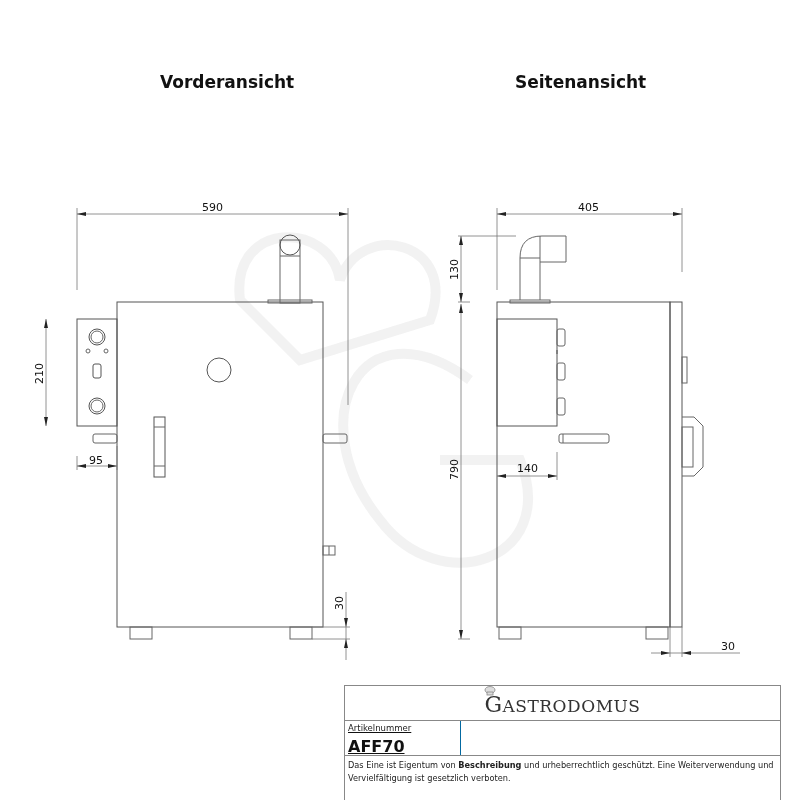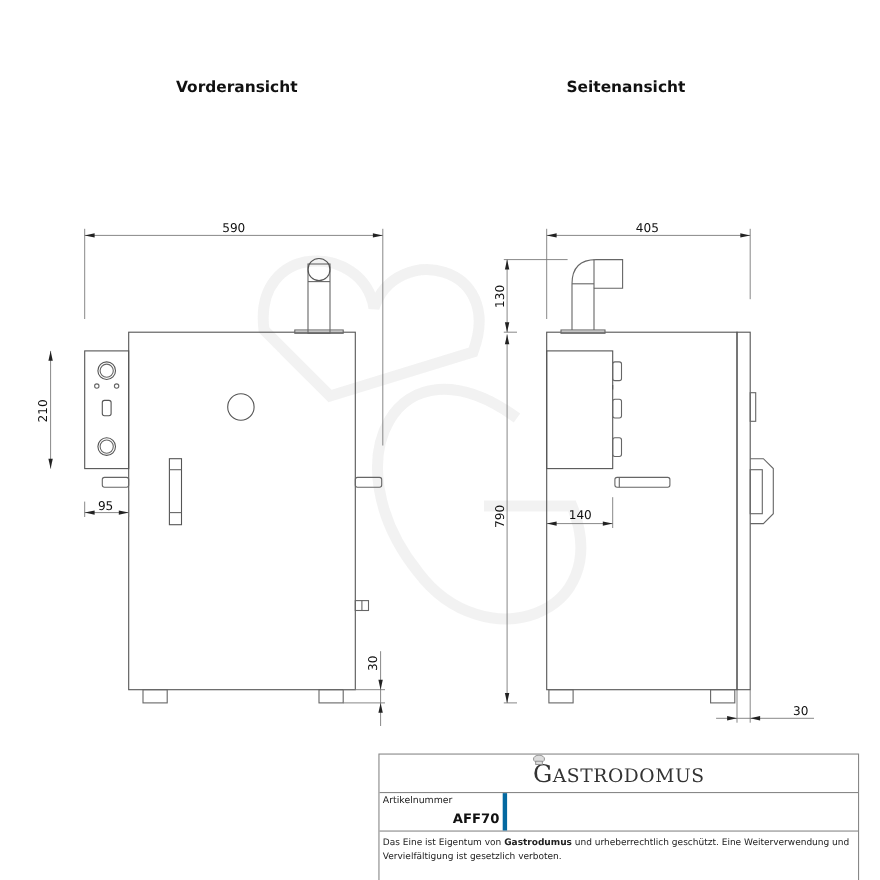--- a/index.html
+++ b/index.html
@@ -1,39 +1,39 @@
 <!DOCTYPE html>
 <html><head>
 <meta charset="utf-8">
 <style>
   html, body { margin: 0; padding: 0; background: #ffffff; }
   body { width: 800px; height: 800px; position: relative; overflow: hidden;
          font-family: "DejaVu Sans", sans-serif; color: #111; }
-  .view-title { position: absolute; top: 72px; font-weight: bold; font-size: 14px;
+  .view-title { position: absolute; top: 72px; font-weight: bold; font-size: 17px;
                 color: #111; font-family: "DejaVu Sans", sans-serif; }
   #drawing { position: absolute; left: 0; top: 0; width: 800px; height: 800px; }
   .dim-text { font-family: "DejaVu Sans", sans-serif; font-size: 11px; fill: #111; }
   .ln { stroke: #555; stroke-width: 1; fill: none; }
   .ln2 { stroke: #666; stroke-width: 1; fill: none; }
   .dimln { stroke: #777; stroke-width: 0.8; fill: none; }
   .arrow { fill: #222; }
   .wm { stroke: #f1f1f1; stroke-width: 10; fill: none; }
 
   .titleblock { position: absolute; left: 344px; top: 685px; width: 437px; height: 130px;
                 border: 1px solid #888; box-sizing: border-box; background: #fff; }
   .tb-logo-row { height: 34px; border-bottom: 1px solid #888; position: relative; text-align: center; }
   .tb-logo { display: inline-block; margin-top: 6px; font-family: "DejaVu Serif", serif;
              font-size: 17px; color: #333; letter-spacing: 0.5px; position: relative; }
   .tb-logo .big { font-size: 22px; }
   .tb-logo .hat { position: absolute; left: 0px; top: -6px; width: 12px; height: 10px; }
   .tb-row2 { height: 34px; border-bottom: 1px solid #888; display: flex; }
-  .tb-cell-a { width: 116px; border-right: 4px solid #0369a1; padding: 2px 3px; box-sizing: border-box; }
+  .tb-cell-a { width: 116px; border-right: 1px solid #0369a1; padding: 2px 3px; box-sizing: border-box; text-decoration: underline; }
   .tb-cell-b { flex: 1; padding: 2px 3px; box-sizing: border-box; }
   .tb-label { font-size: 8.5px; color: #222; display: block; line-height: 11px; }
-  .tb-artnr { font-size: 12px; font-weight: bold; display: block; margin-top: 3px; text-align: right; }
+  .tb-artnr { font-size: 16px; font-weight: bold; display: block; margin-top: 3px; }
   .tb-desc { font-size: 10.5px; display: block; margin-top: 1px; }
   .tb-row3 { padding: 3px 3px; font-size: 8.2px; line-height: 13px; color: #222; }
   .tb-row3 b { font-weight: bold; }
 </style>
 </head>
 <body>
 
 <svg id="drawing" viewBox="0 0 800 800" xmlns="http://www.w3.org/2000/svg">
 
   <g opacity="0.9">
@@ -178,14 +178,14 @@
       </svg>
       <span class="big">G</span><span>ASTRODOMUS</span>
     </span>
   </div>
   <div class="tb-row2">
     <div class="tb-cell-a">
       <span class="tb-label">Artikelnummer</span>
       <span class="tb-artnr">AFF70</span>
     </div>
   </div>
-  <div class="tb-row3"><span>Das Eine ist Eigentum von </span><b>Gastrodumus</b><span> und urheberrechtlich geschützt. Eine Weiterverwendung und Vervielfältigung ist gesetzlich verboten.</span></div>
+  <div class="tb-row3"><span>Das Eine ist Eigentum von </span><b>Beschreibung</b><span> und urheberrechtlich geschützt. Eine Weiterverwendung und Vervielfältigung ist gesetzlich verboten.</span></div>
 </div>
 
 </body></html>

